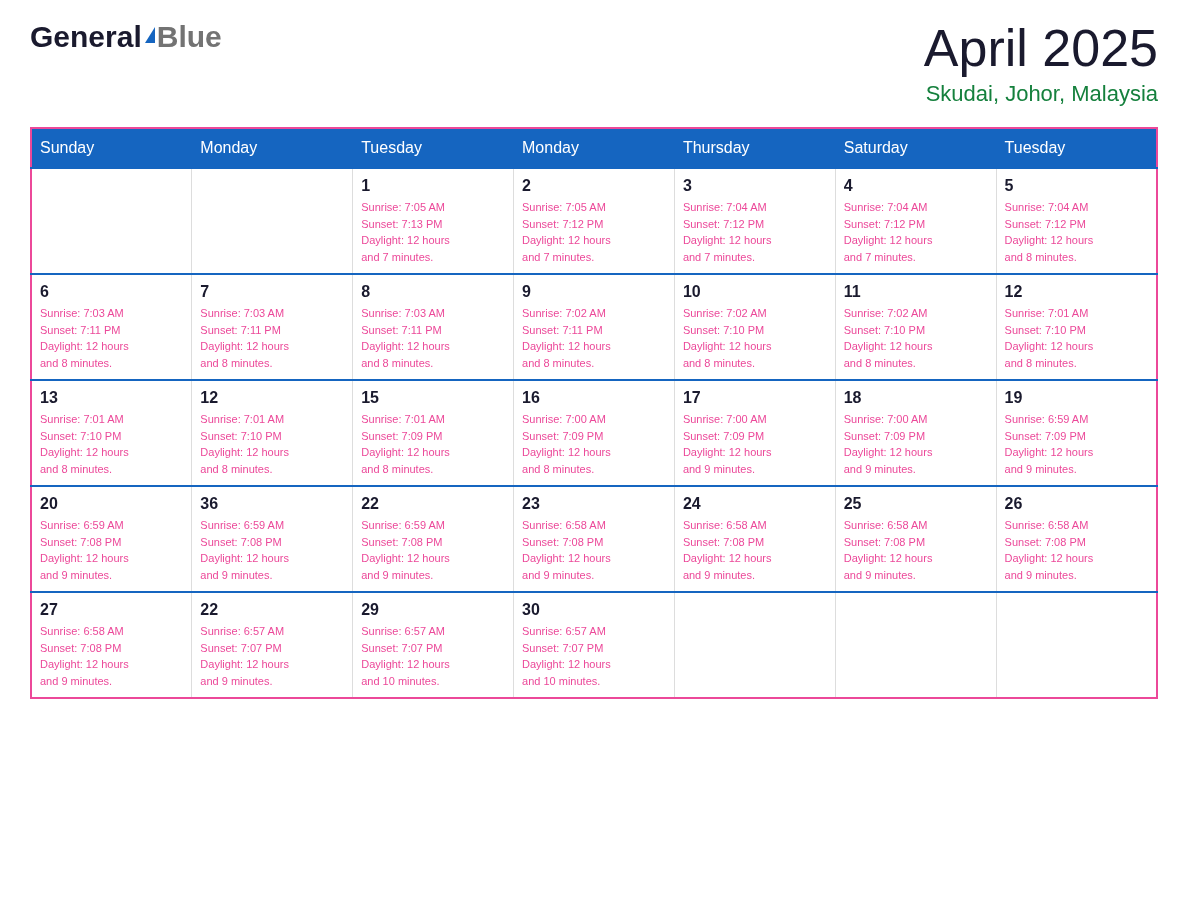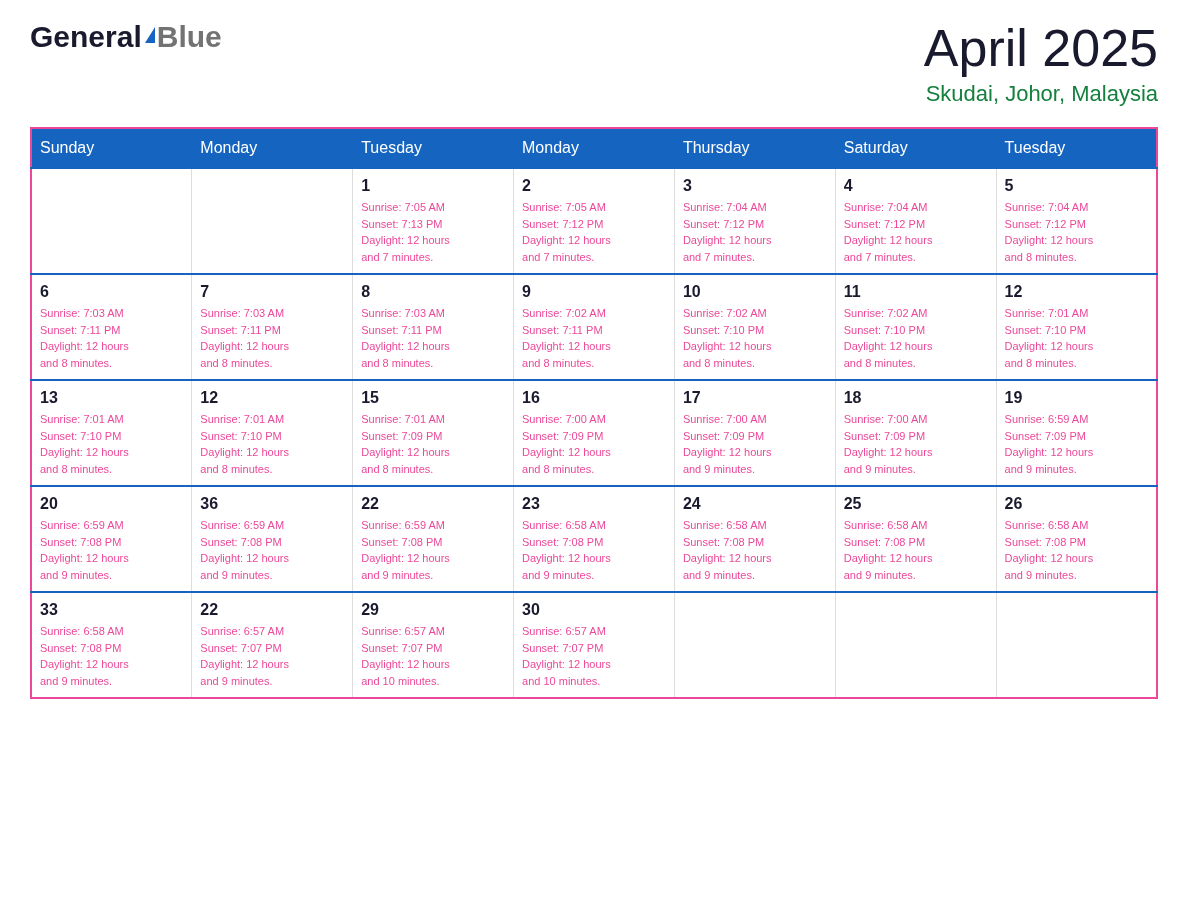--- a/index.html
+++ b/index.html
@@ -299,21 +299,21 @@
         <td>
           <div class="day-number">26</div>
           <div class="day-info" style="white-space: pre-line;">Sunrise: 6:58 AM
 Sunset: 7:08 PM
 Daylight: 12 hours
 and 9 minutes.</div>
         </td>
       </tr>
       <tr class="week-row">
         <td>
-          <div class="day-number">33</div>
+          <div class="day-number">27</div>
           <div class="day-info" style="white-space: pre-line;">Sunrise: 6:58 AM
 Sunset: 7:08 PM
 Daylight: 12 hours
 and 9 minutes.</div>
         </td>
         <td>
           <div class="day-number">22</div>
           <div class="day-info" style="white-space: pre-line;">Sunrise: 6:57 AM
 Sunset: 7:07 PM
 Daylight: 12 hours

